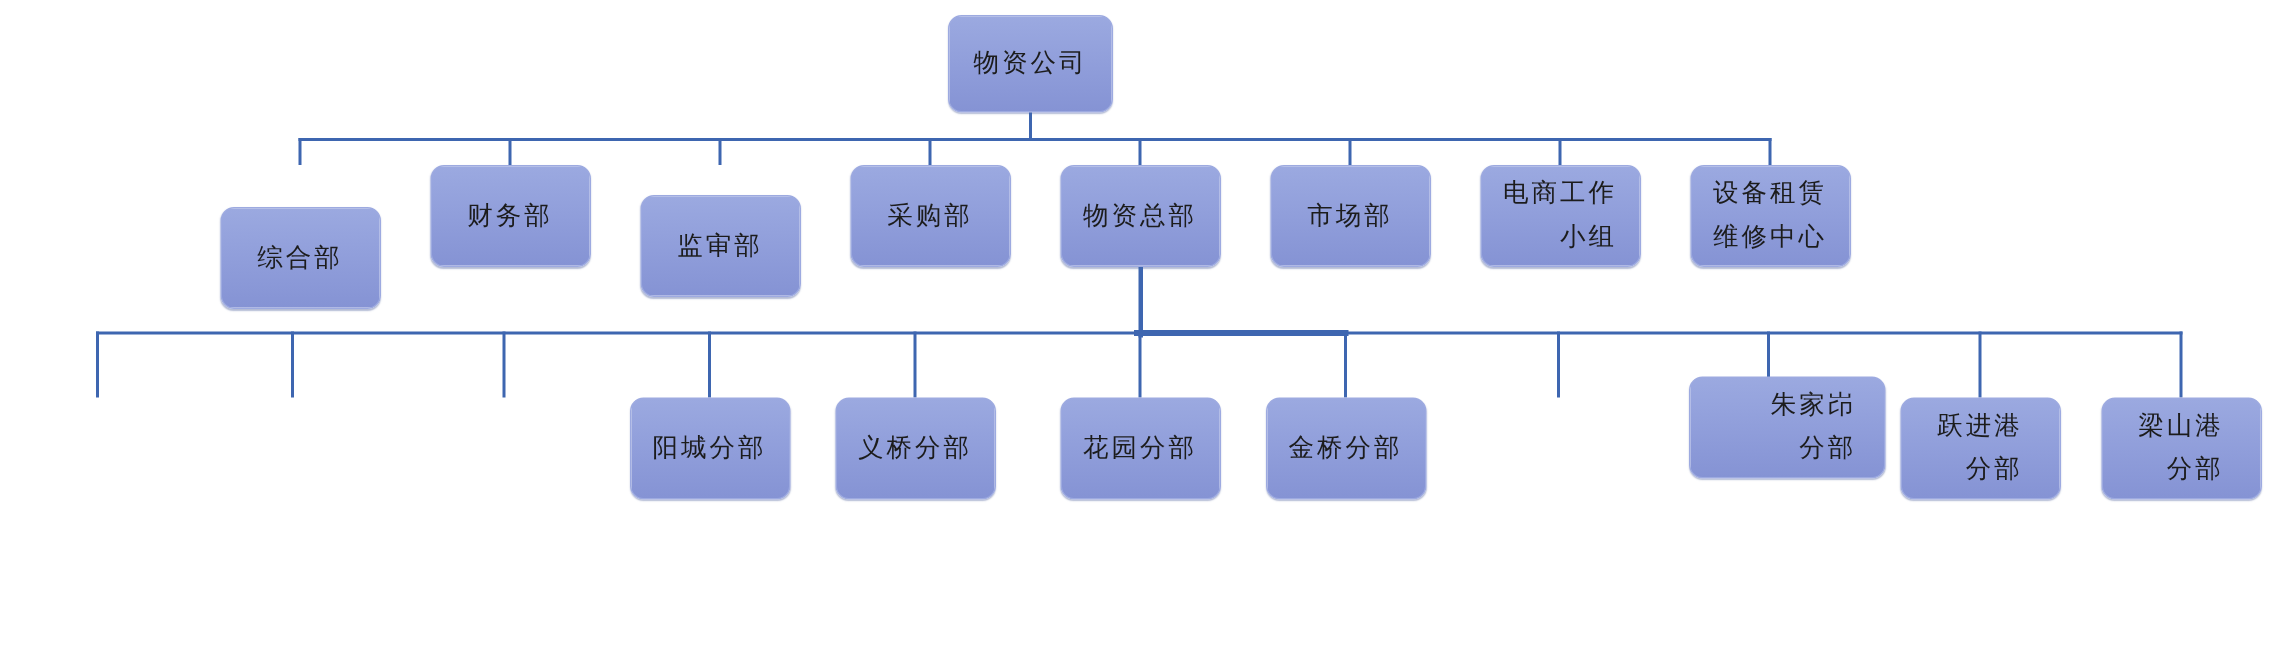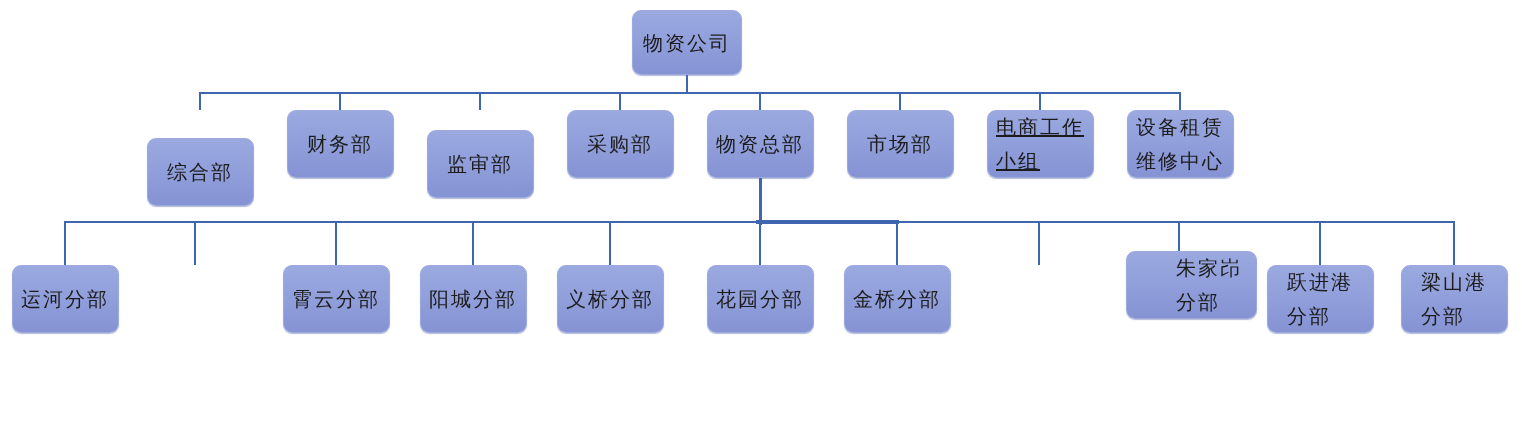--- a/index.html
+++ b/index.html
@@ -19,22 +19,22 @@
     position: absolute;
     box-sizing: border-box;
     border-radius: 9px;
     border: 1px solid #9DAAE0;
     background: linear-gradient(180deg, #9BA9E0 0%, #8F9DDA 55%, #8593D4 100%);
     box-shadow: 0 1px 1px rgba(86, 104, 160, 0.45);
     color: #1c1c1c;
     display: flex;
     align-items: center;
     justify-content: center;
-    text-align: left;
-    font-size: 20px;
+    text-align: right;
+    font-size: 17px;
     letter-spacing: 2px;
     line-height: 1.7;
     white-space: pre-line;
     cursor: default;
   }
   .connector {
     position: absolute;
     background: #3E66B0;
   }
 </style>
@@ -52,32 +52,30 @@
     <div class="connector" style="left: 479px; top: 92px; width: 2px; height: 18px; background: rgb(62, 102, 176);"></div>
     <div class="org-node" style="left: 426.5px; top: 110px; width: 107px; height: 68px; margin-top: 20px;">监审部</div>
     <div class="connector" style="left: 619px; top: 92px; width: 2px; height: 18px; background: rgb(62, 102, 176);"></div>
     <div class="org-node" style="left: 566.5px; top: 110px; width: 107px; height: 68px;">采购部</div>
     <div class="connector" style="left: 759px; top: 92px; width: 2px; height: 18px; background: rgb(62, 102, 176);"></div>
     <div class="org-node" style="left: 706.5px; top: 110px; width: 107px; height: 68px;">物资总部</div>
     <div class="connector" style="left: 758.5px; top: 178px; width: 3px; height: 47px; background: rgb(62, 102, 176);"></div>
     <div class="connector" style="left: 899px; top: 92px; width: 2px; height: 18px; background: rgb(62, 102, 176);"></div>
     <div class="org-node" style="left: 846.5px; top: 110px; width: 107px; height: 68px;">市场部</div>
     <div class="connector" style="left: 1039px; top: 92px; width: 2px; height: 18px; background: rgb(62, 102, 176);"></div>
-    <div class="org-node" style="left: 986.5px; top: 110px; width: 107px; height: 68px; text-decoration: underline;">电商工作
+    <div class="org-node" style="left: 986.5px; top: 110px; width: 107px; height: 68px;">电商工作
 小组</div>
     <div class="connector" style="left: 1179px; top: 92px; width: 2px; height: 18px; background: rgb(62, 102, 176);"></div>
     <div class="org-node" style="left: 1126.5px; top: 110px; width: 107px; height: 68px;">设备租赁
 维修中心</div>
     <div class="connector" style="left: 64px; top: 221px; width: 1391px; height: 2px; background: rgb(62, 102, 176);"></div>
     <div class="connector" style="left: 756px; top: 220px; width: 143px; height: 4px; background: rgb(62, 102, 176);"></div>
     <div class="connector" style="left: 64px; top: 221px; width: 2px; height: 44px; background: rgb(62, 102, 176);"></div>
-    <div class="org-node" style="left: 11.5px; top: 265px; width: 107px; height: 68px;">运河分部</div>
     <div class="connector" style="left: 194px; top: 221px; width: 2px; height: 44px; background: rgb(62, 102, 176);"></div>
     <div class="connector" style="left: 335px; top: 221px; width: 2px; height: 44px; background: rgb(62, 102, 176);"></div>
-    <div class="org-node" style="left: 282.5px; top: 265px; width: 107px; height: 68px;">霄云分部</div>
     <div class="connector" style="left: 472px; top: 221px; width: 2px; height: 44px; background: rgb(62, 102, 176);"></div>
     <div class="org-node" style="left: 419.5px; top: 265px; width: 107px; height: 68px;">阳城分部</div>
     <div class="connector" style="left: 609px; top: 221px; width: 2px; height: 44px; background: rgb(62, 102, 176);"></div>
     <div class="org-node" style="left: 556.5px; top: 265px; width: 107px; height: 68px;">义桥分部</div>
     <div class="connector" style="left: 759px; top: 221px; width: 2px; height: 44px; background: rgb(62, 102, 176);"></div>
     <div class="org-node" style="left: 706.5px; top: 265px; width: 107px; height: 68px;">花园分部</div>
     <div class="connector" style="left: 896px; top: 221px; width: 2px; height: 44px; background: rgb(62, 102, 176);"></div>
     <div class="org-node" style="left: 843.5px; top: 265px; width: 107px; height: 68px;">金桥分部</div>
     <div class="connector" style="left: 1038px; top: 221px; width: 2px; height: 44px; background: rgb(62, 102, 176);"></div>
     <div class="connector" style="left: 1178px; top: 221px; width: 2px; height: 44px; background: rgb(62, 102, 176);"></div>

